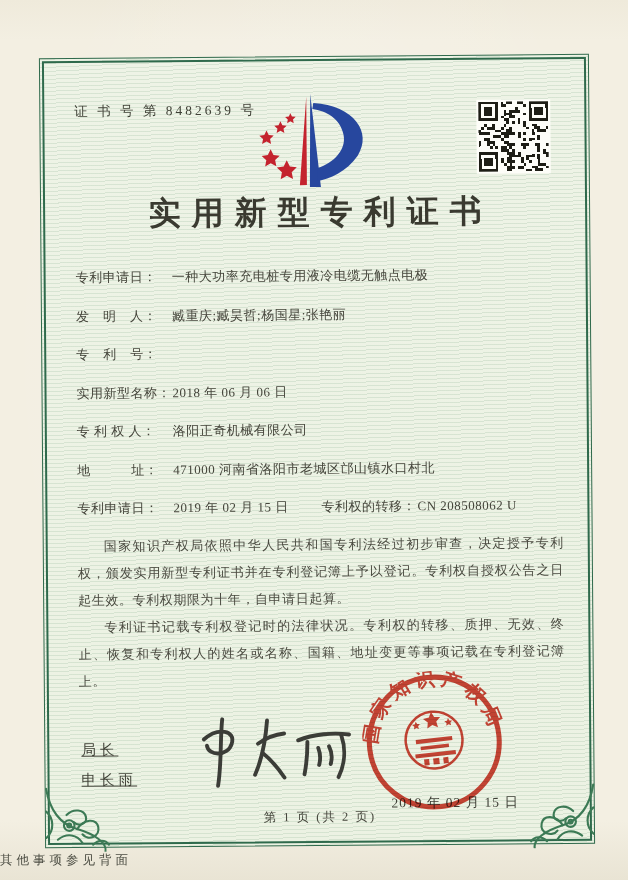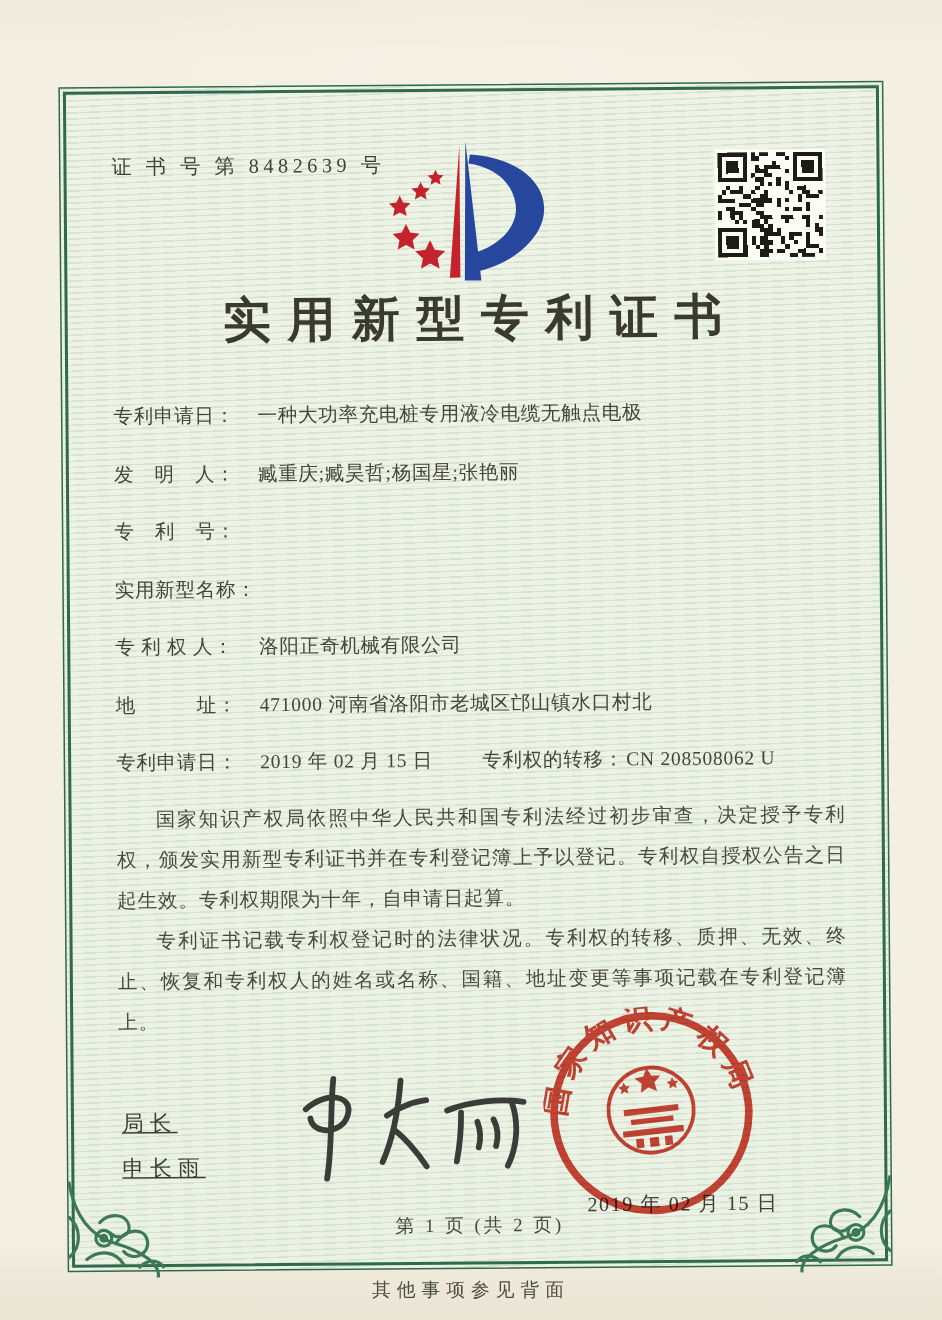--- a/index.html
+++ b/index.html
@@ -55,21 +55,21 @@
     position:absolute;left:322px;top:738px;width:175px;
     font-size:13.5px;color:#3d3e35;letter-spacing:1px;text-align:center;z-index:1;
   }
   .seal{position:absolute;left:318px;top:615px;width:142px;height:142px;z-index:2;
         mix-blend-mode:multiply;opacity:.93;transform:rotate(-6deg);}
   .page-no{position:absolute;left:0;top:752px;width:100%;text-align:center;
            font-size:12.5px;color:#46473d;letter-spacing:2px;}
   .ornament{position:absolute;width:88px;height:88px;z-index:1;}
   .ornament.bl{left:-4px;bottom:-5px;}
   .ornament.br{right:-4px;bottom:-5px;transform:scaleX(-1);}
-  .back-note{position:absolute;left:0;top:852px;width:100%;text-align:center;
+  .back-note{position:absolute;left:0;top:852px;width:100%;
              font-size:12.5px;color:#4b4c42;letter-spacing:4px;}
 </style>
 </head>
 <body>
 
 <div class="paper">
   <div class="frame">
 
     <div class="cert-no">证 书 号 第 8482639 号</div>
 
@@ -270,20 +270,21 @@
       </div>
       <div class="field-row">
         <span class="field-label">发　明　人：</span>
         <span class="field-value">臧重庆;臧昊哲;杨国星;张艳丽</span>
       </div>
       <div class="field-row">
         <span class="field-label">专　利　号：</span>
       </div>
       <div class="field-row">
         <span class="field-label">实用新型名称：</span>
+        <span class="field-value">2018 年 06 月 06 日</span>
       </div>
       <div class="field-row">
         <span class="field-label">专 利 权 人：</span>
         <span class="field-value">洛阳正奇机械有限公司</span>
       </div>
       <div class="field-row">
         <span class="field-label">地　　　址：</span>
         <span class="field-value">471000 河南省洛阳市老城区邙山镇水口村北</span>
       </div>
       <div class="field-row dual">

